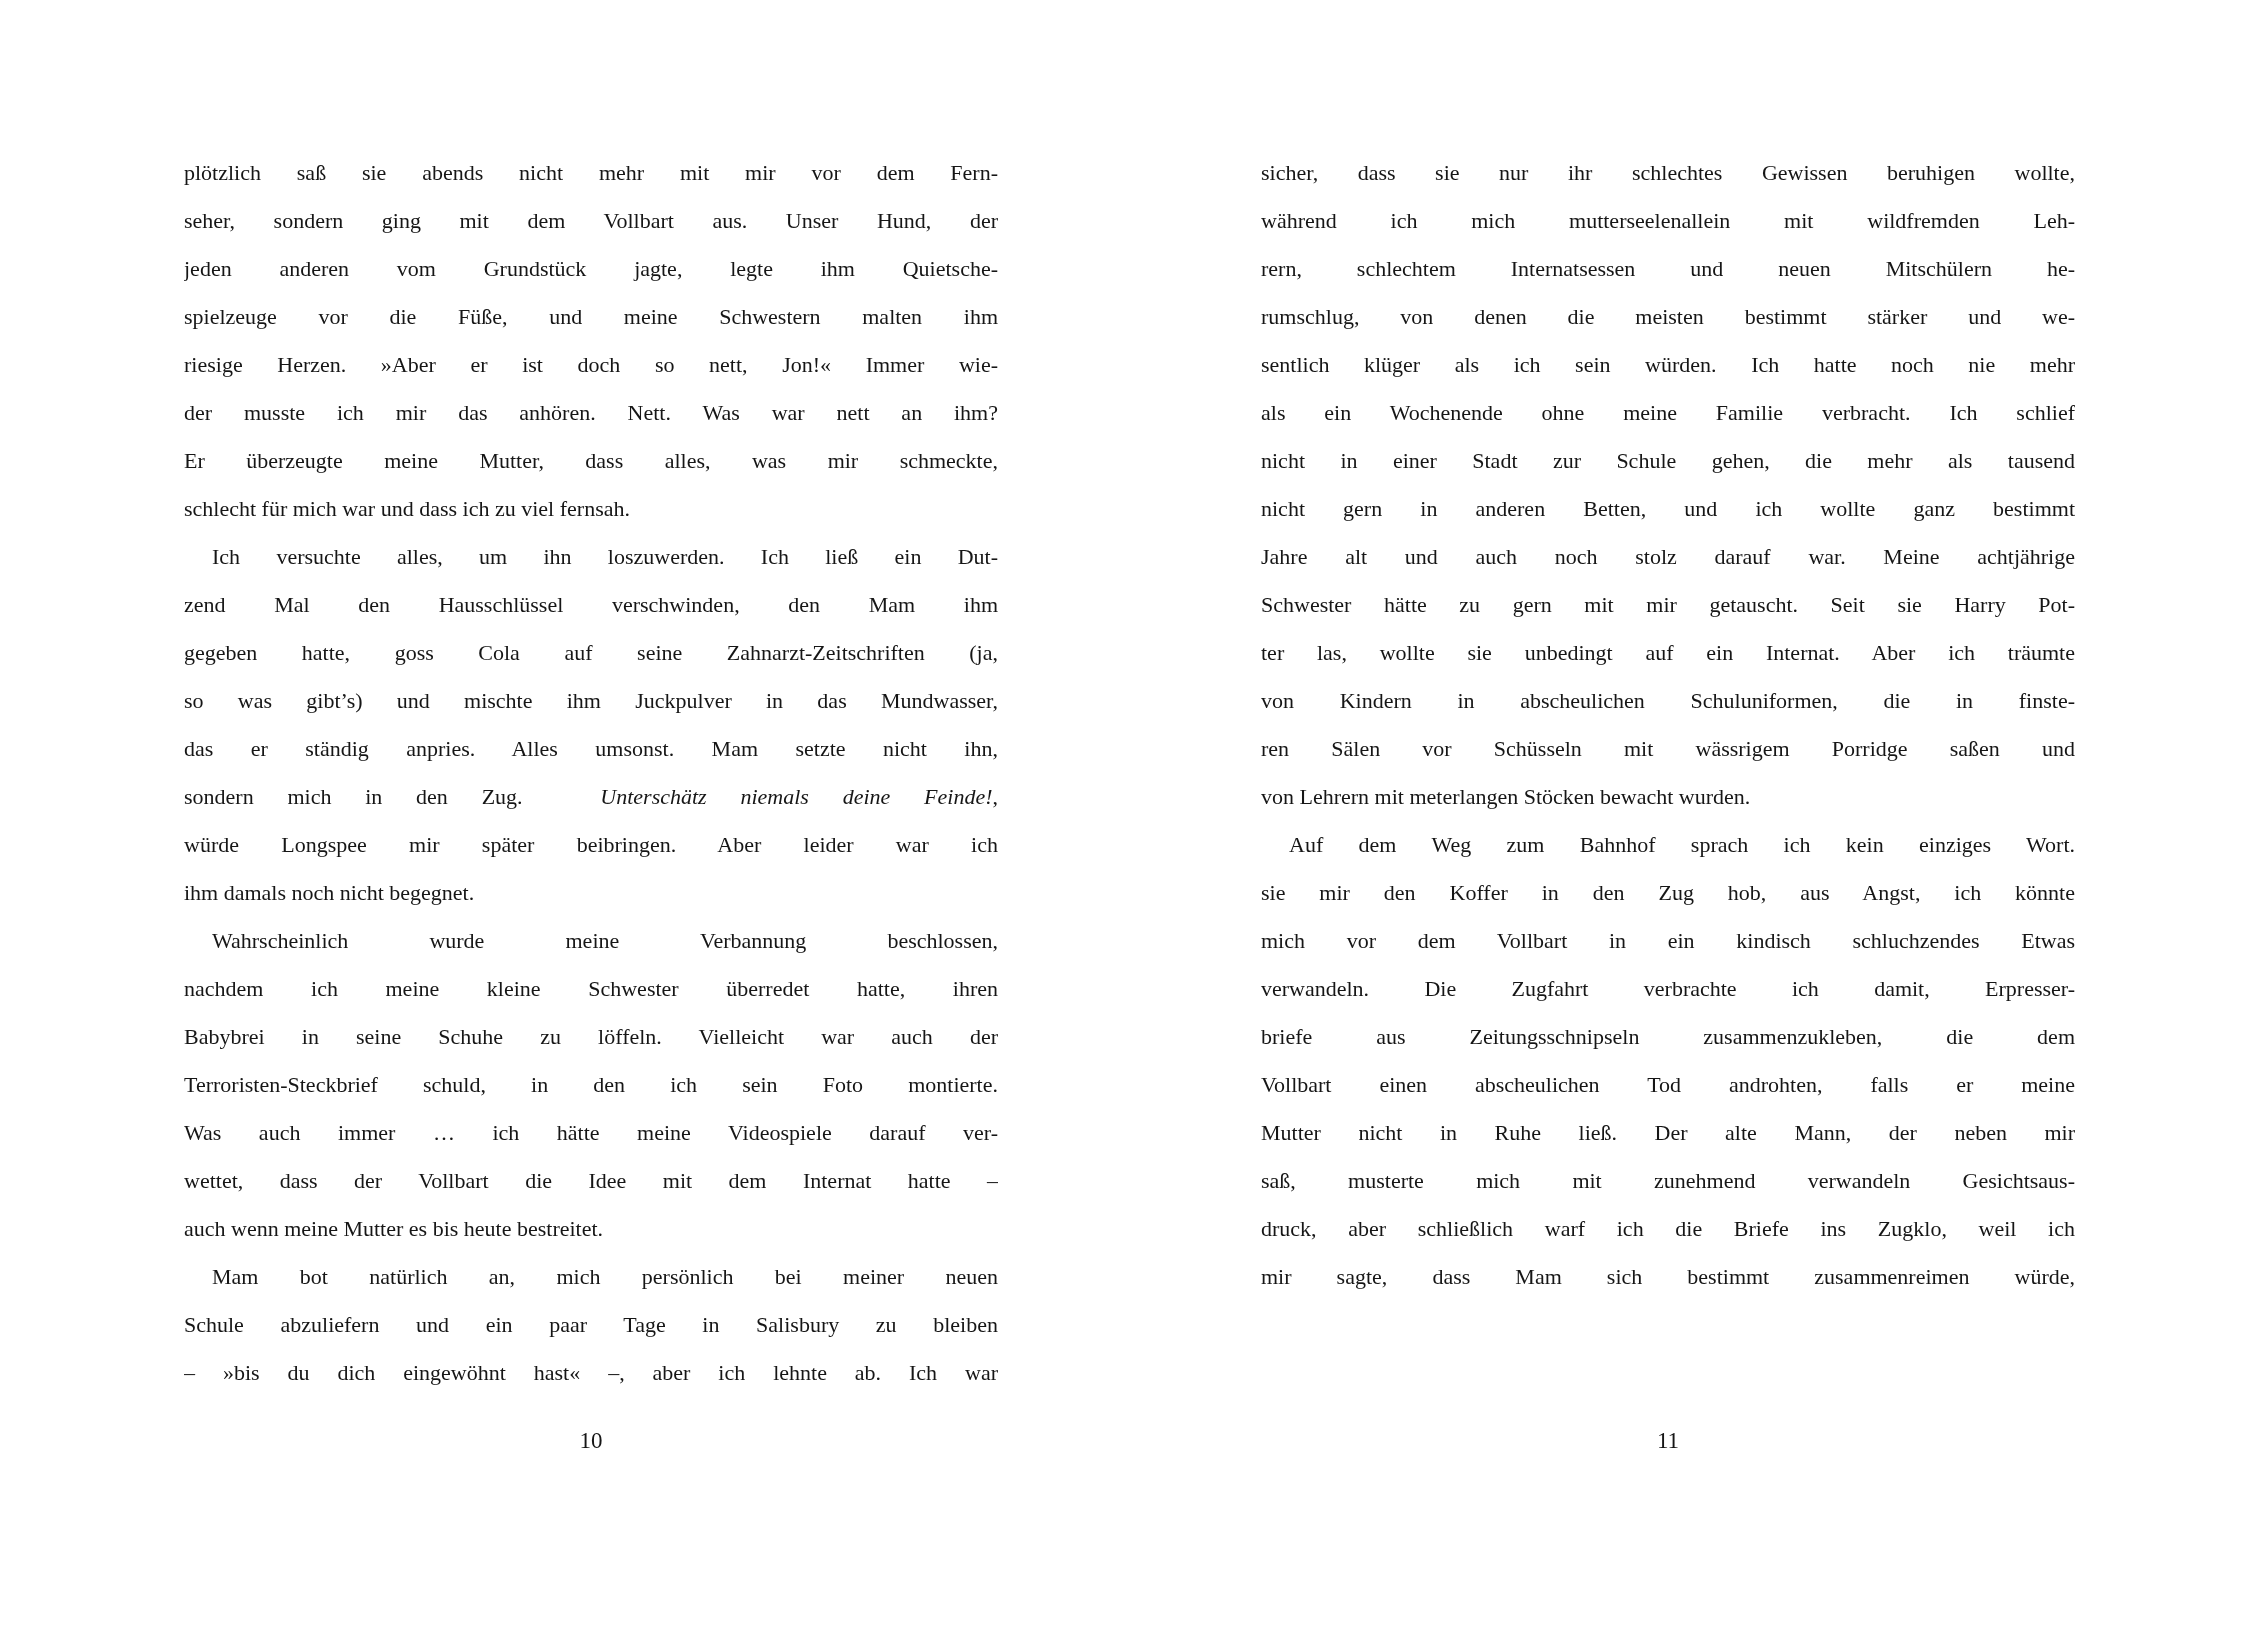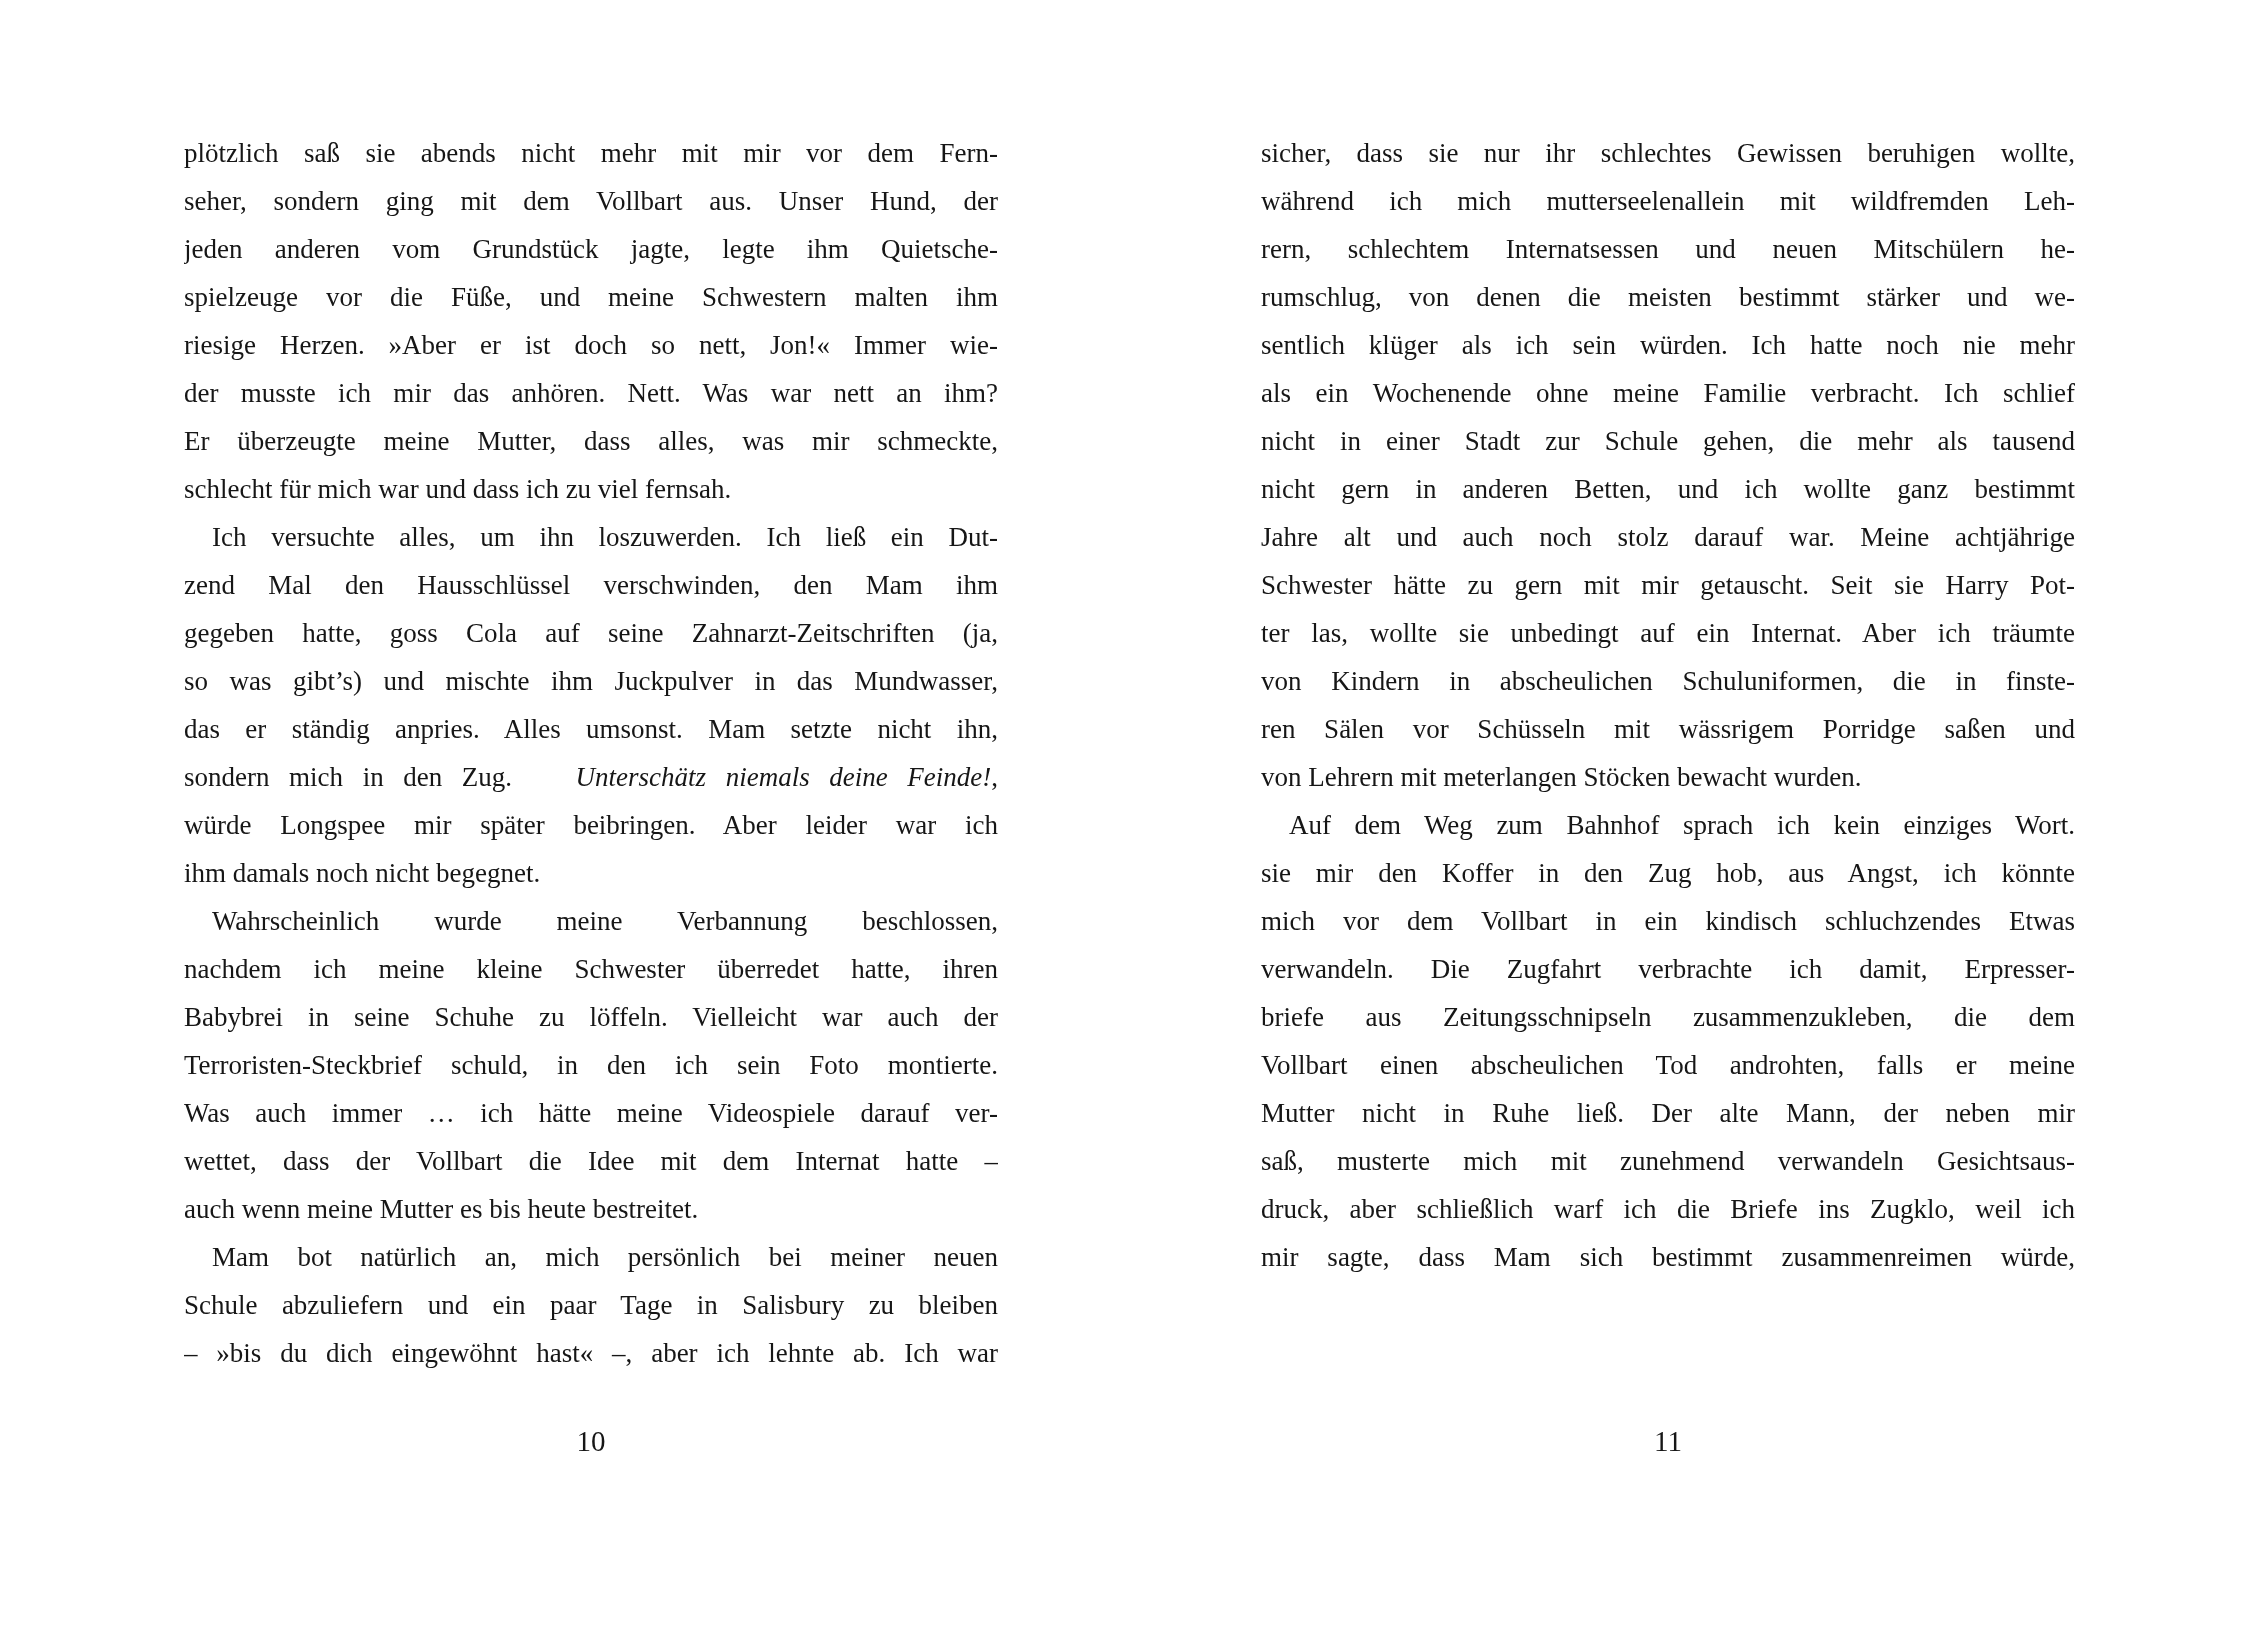--- a/index.html
+++ b/index.html
@@ -10,23 +10,23 @@
   body {
     width: 2260px;
     height: 1637px;
     position: relative;
     font-family: "Liberation Serif", serif;
     color: #161616;
     overflow: hidden;
   }
   .page-text {
     position: absolute;
-    top: 129px;
+    top: 149px;
     width: 814px;
-    font-size: 27px;
+    font-size: 22px;
   }
   .page-text.left  { left: 184px; }
   .page-text.right { left: 1261px; }
   .line {
     height: 48px;
     line-height: 48px;
     text-align: justify;
     text-align-last: justify;
     text-justify: inter-word;
     overflow: hidden;
@@ -40,21 +40,21 @@
   }
   .italic {
     font-style: italic;
     margin-left: 44px;
   }
   .pagenum {
     position: absolute;
     top: 1424px;
     width: 814px;
     text-align: center;
-    font-size: 29px;
+    font-size: 23px;
     line-height: 34px;
   }
   .pagenum.left  { left: 184px; }
   .pagenum.right { left: 1261px; }
 </style>
 </head>
 <body>
 
 <div>
 

